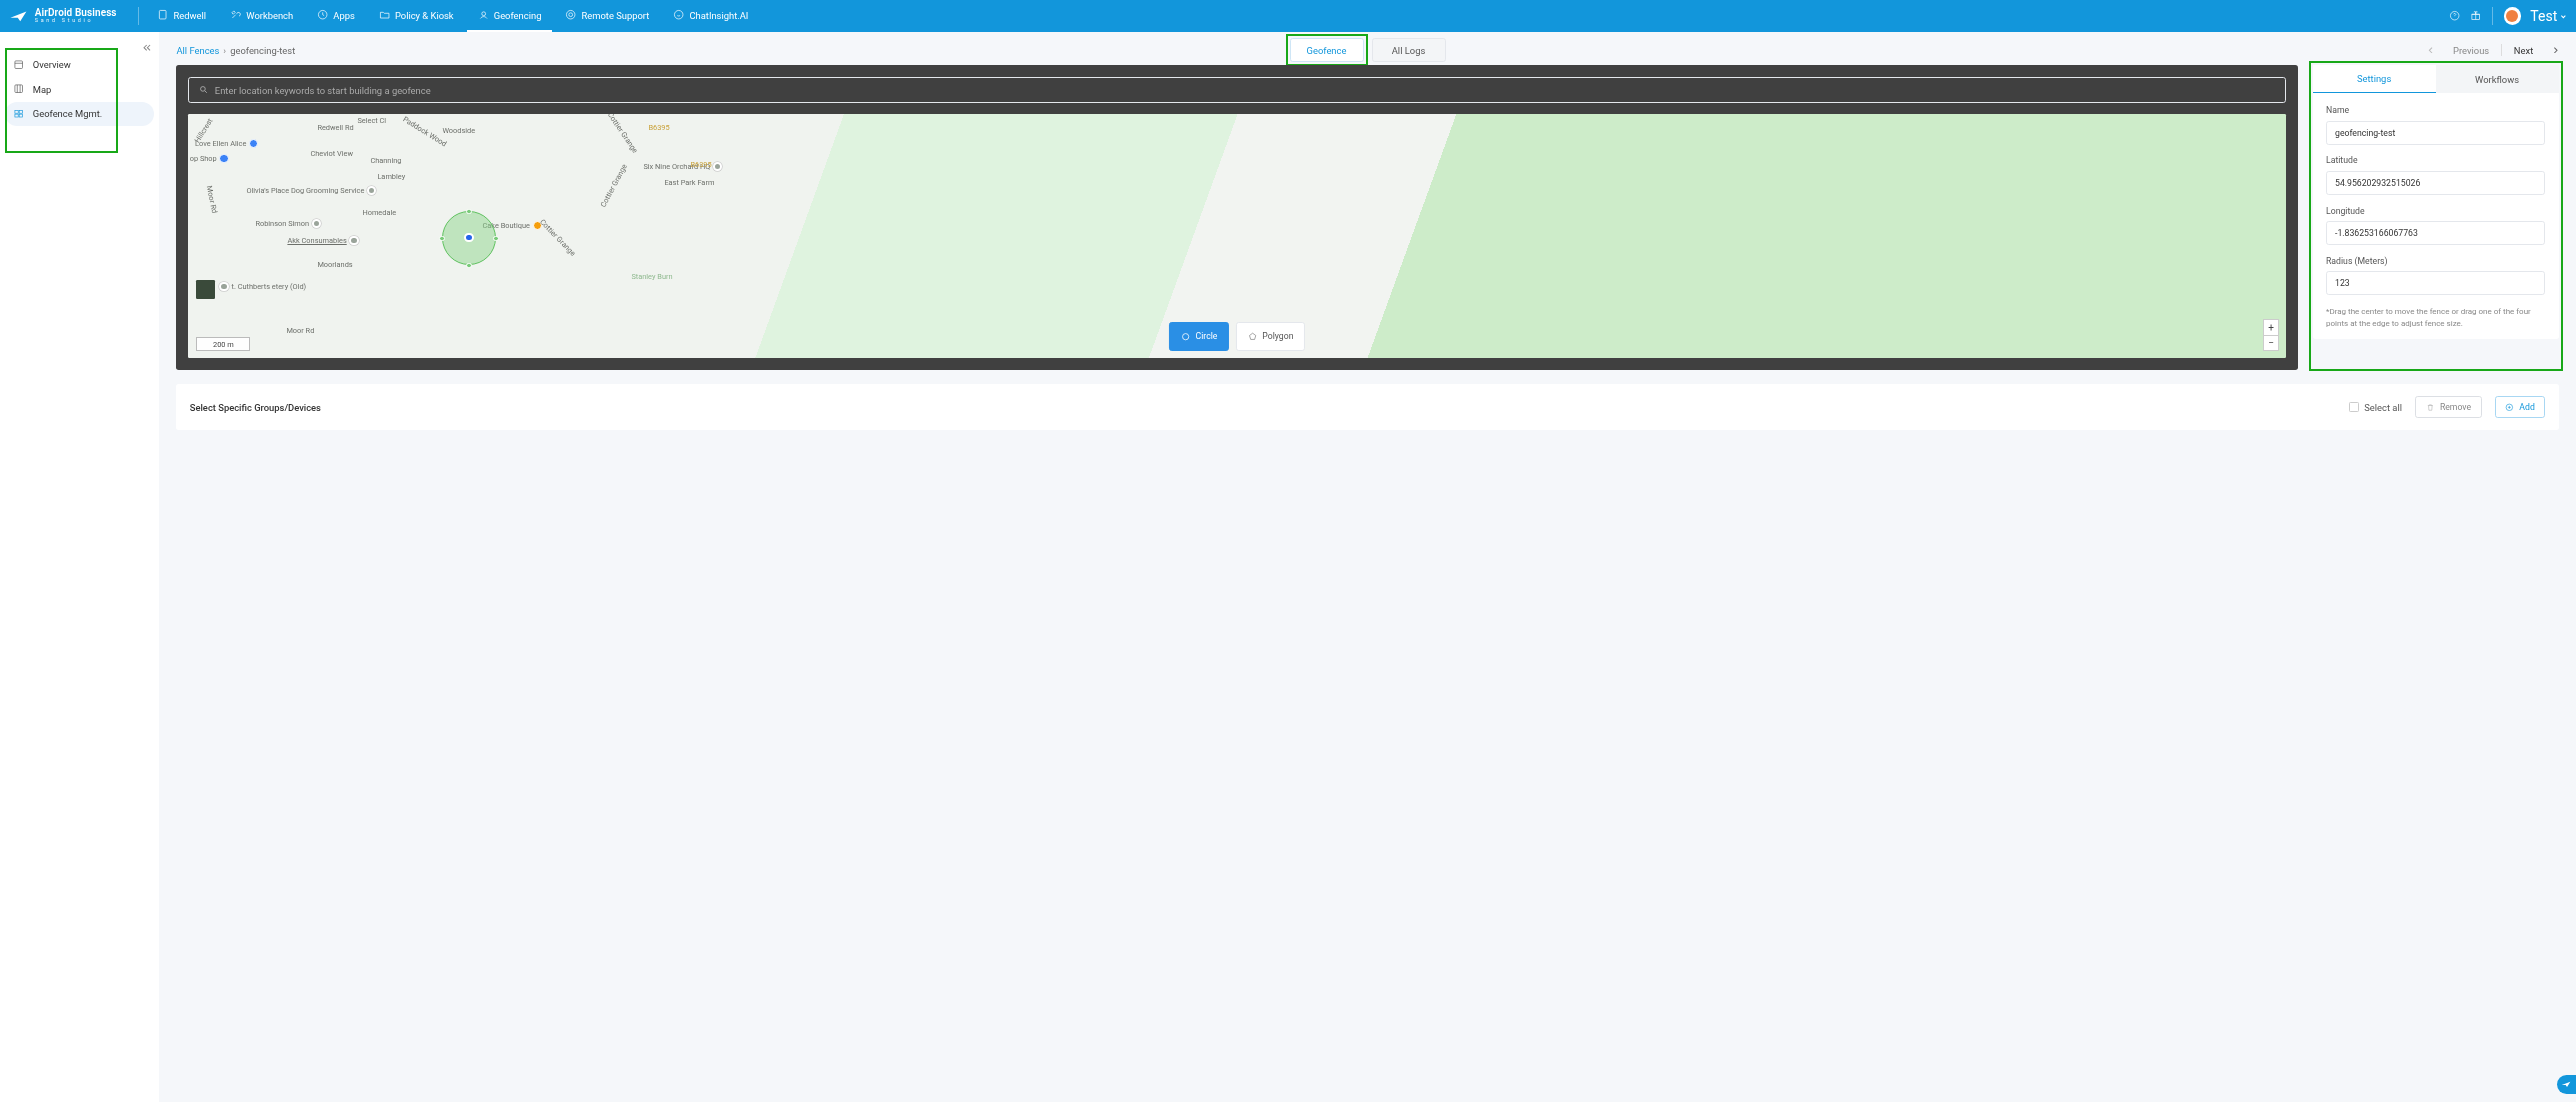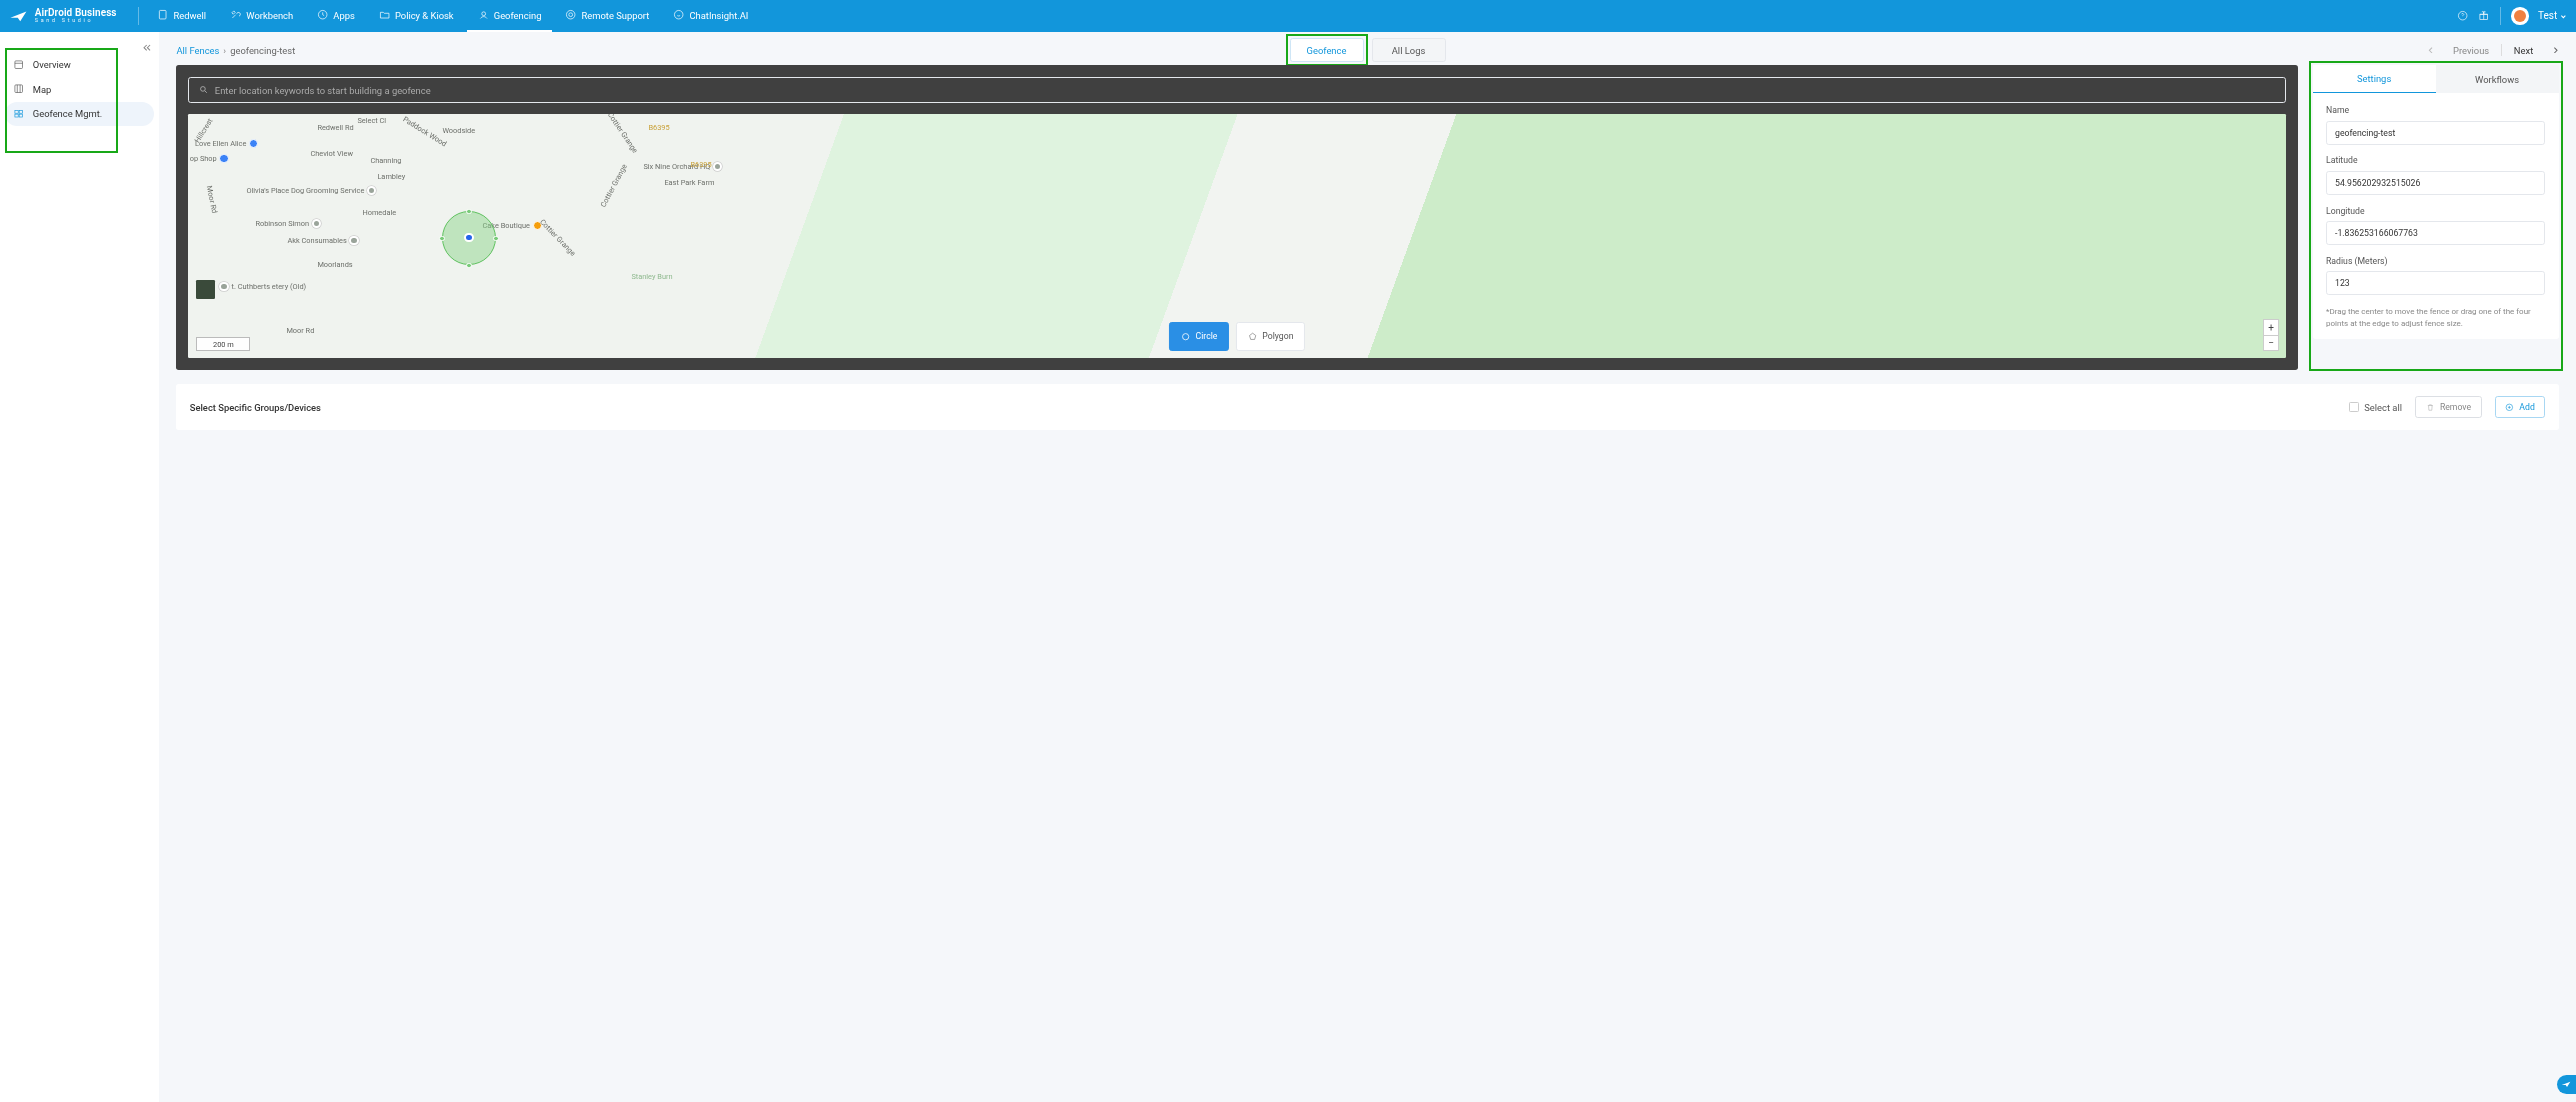--- a/index.html
+++ b/index.html
@@ -19,21 +19,21 @@
 .nav-items { display: flex; align-items: center; gap: 2.7px; }
 .nav-item {
   display: flex; align-items: center; gap: 4.7px; padding: 0 10.7px; height: 32px;
   cursor: pointer; font-size: 9.4px; border-bottom: 2px solid transparent;
 }
 .nav-item.active { border-bottom-color: #fff; }
 .nav-right { margin-left: auto; display: flex; align-items: center; gap: 9.4px; }
 .nav-right-icon { opacity: .95; cursor: pointer; }
 .avatar { width: 17.4px; height: 17.4px; border-radius: 50%; background: #fff; display: flex; align-items: center; justify-content: center; }
 .avatar-inner { width: 12px; height: 12px; border-radius: 50%; background: #f08040; }
-.user-label { display: flex; align-items: center; gap: 2.7px; font-size: 10px; cursor: pointer; }
+.user-label { display: flex; align-items: center; gap: 2.7px; font-size: 14px; cursor: pointer; }
 
 
 .shell { display: flex; height: calc(100vh - 32px); }
 .sidebar { width: 159px; background: #fff; padding: 8px 0; position: relative; }
 .collapse-btn { position: absolute; top: 10.7px; right: 8px; cursor: pointer; color: #666; }
 .side-item {
   display: flex; align-items: center; gap: 8px; padding: 6.7px 13.4px; cursor: pointer;
   color: #333; font-size: 9.4px;
 }
 .side-item.active { background: #eef4fb; border-radius: 12px; margin: 0 5.4px; padding: 6.7px 8px; }
@@ -327,21 +327,21 @@
               <span class="bluedot"></span>
             </div>
           <div class="poi" style="left:58px; top:72px;">
               <span>Olivia's Place Dog Grooming Service</span>
               <span class="dot"></span>
             </div>
           <div class="poi" style="left:67px; top:105px;">
               <span>Robinson Simon</span>
               <span class="dot"></span>
             </div>
-          <div class="poi" style="left:99px; top:122px;">
+          <div class="poi" style="left:99px; top:122px;text-decoration:underline;">
               <span>Akk Consumables</span>
               <span class="dot"></span>
             </div>
           <div class="poi" style="left:31px; top:168px;">
               <span class="dot"></span>
               <span>t. Cuthberts etery (Old)</span>
             </div>
           <div class="poi" style="left:294px; top:107px;">
               <span>Cake Boutique</span>
               <span class="orangedot"></span>

